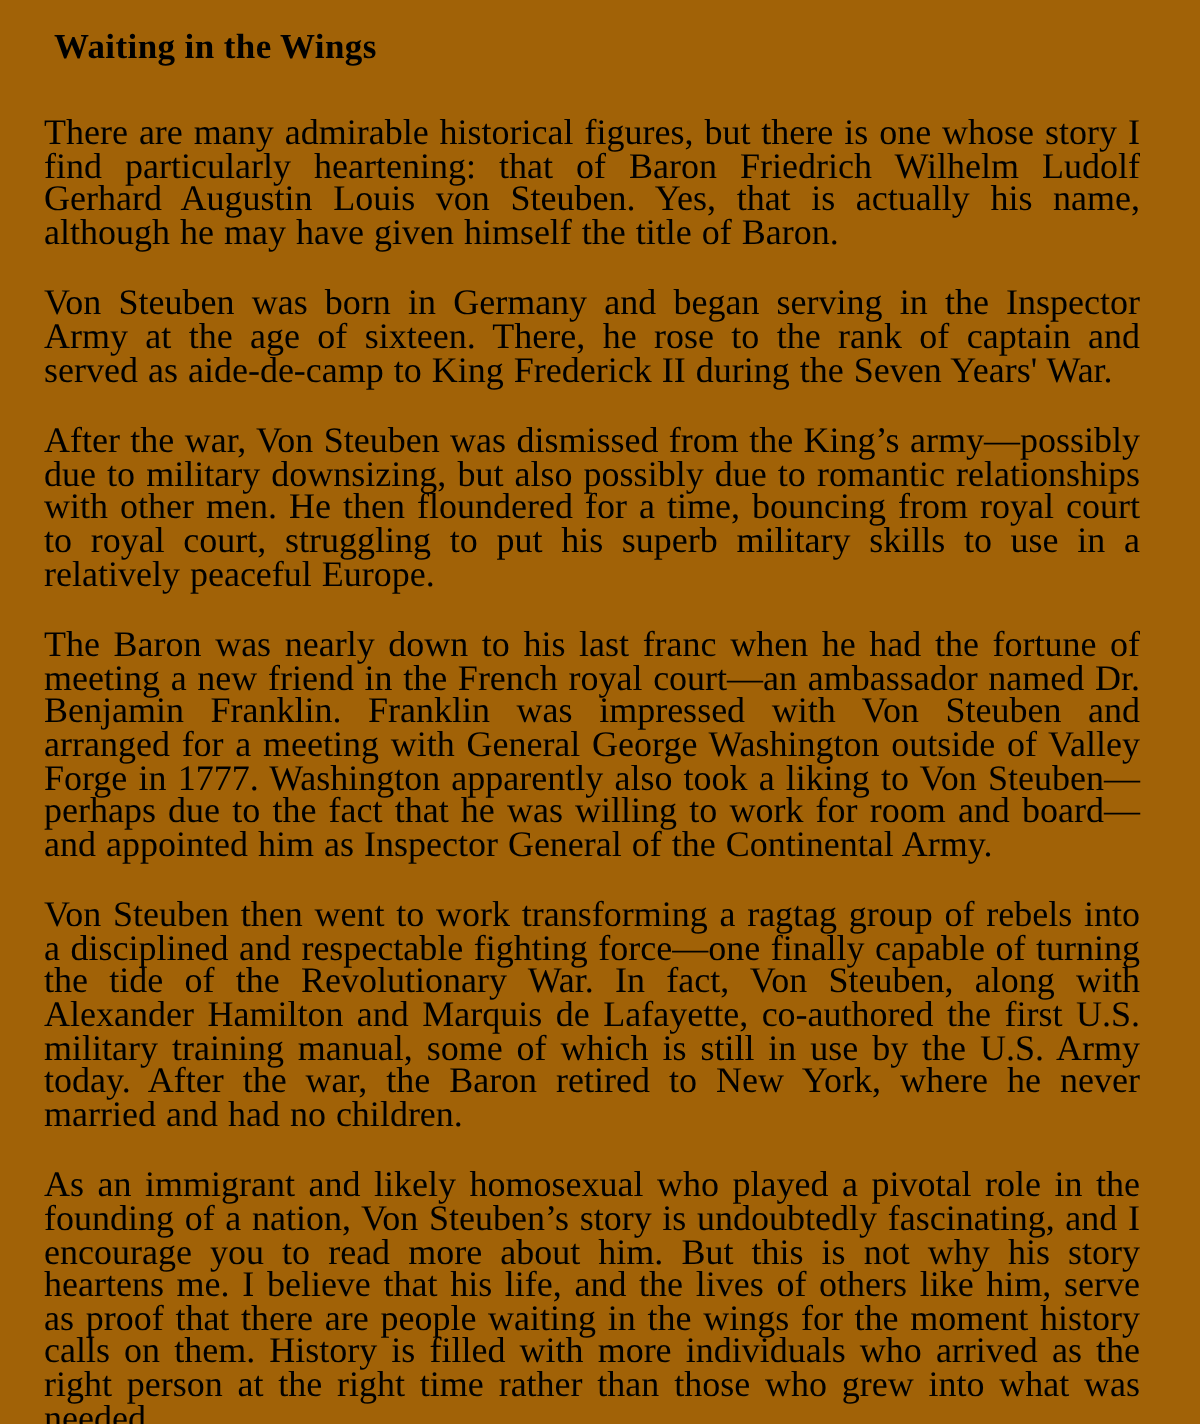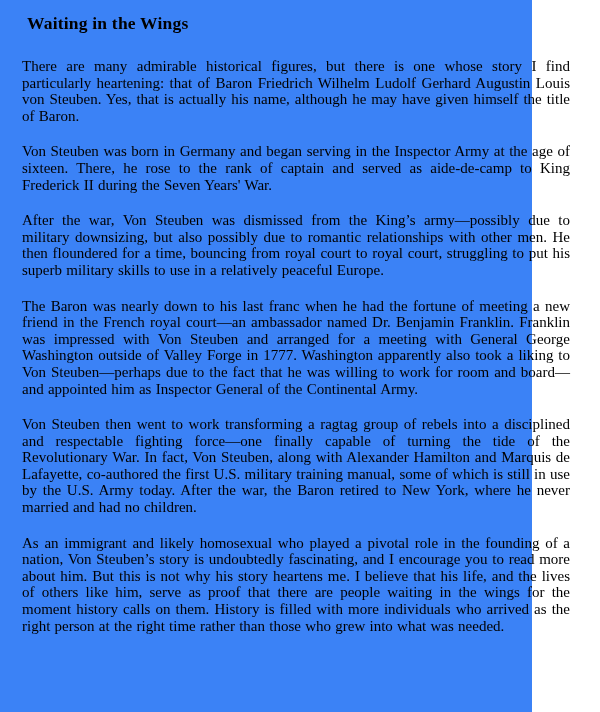--- a/index.html
+++ b/index.html
@@ -9,36 +9,36 @@
   }
   body {
     width: 600px;
     height: 712px;
     overflow: hidden;
     color: #000000;
     font-family: "Liberation Serif", serif;
   }
   .page {
     box-sizing: border-box;
-    width: 532px;
+    width: 600px;
     height: 712px;
     padding: 13px 30px 0 22px;
-    background: #3b82f6;
+    background: #a16207;
   }
   .doc-title {
     font-family: "Liberation Serif", serif;
     font-size: 17.5px;
     font-weight: bold;
     line-height: 20px;
     margin: 0 0 25px 5px;
     letter-spacing: 0.2px;
   }
   .para {
     width: 548px;
-    font-size: 15px;
+    font-size: 18px;
     line-height: 16.6px;
     text-align: justify;
     margin: 0 0 19px 0;
     word-spacing: 0.5px;
   }
   .para:last-child {
     margin-bottom: 0;
   }
 </style>
 </head>

